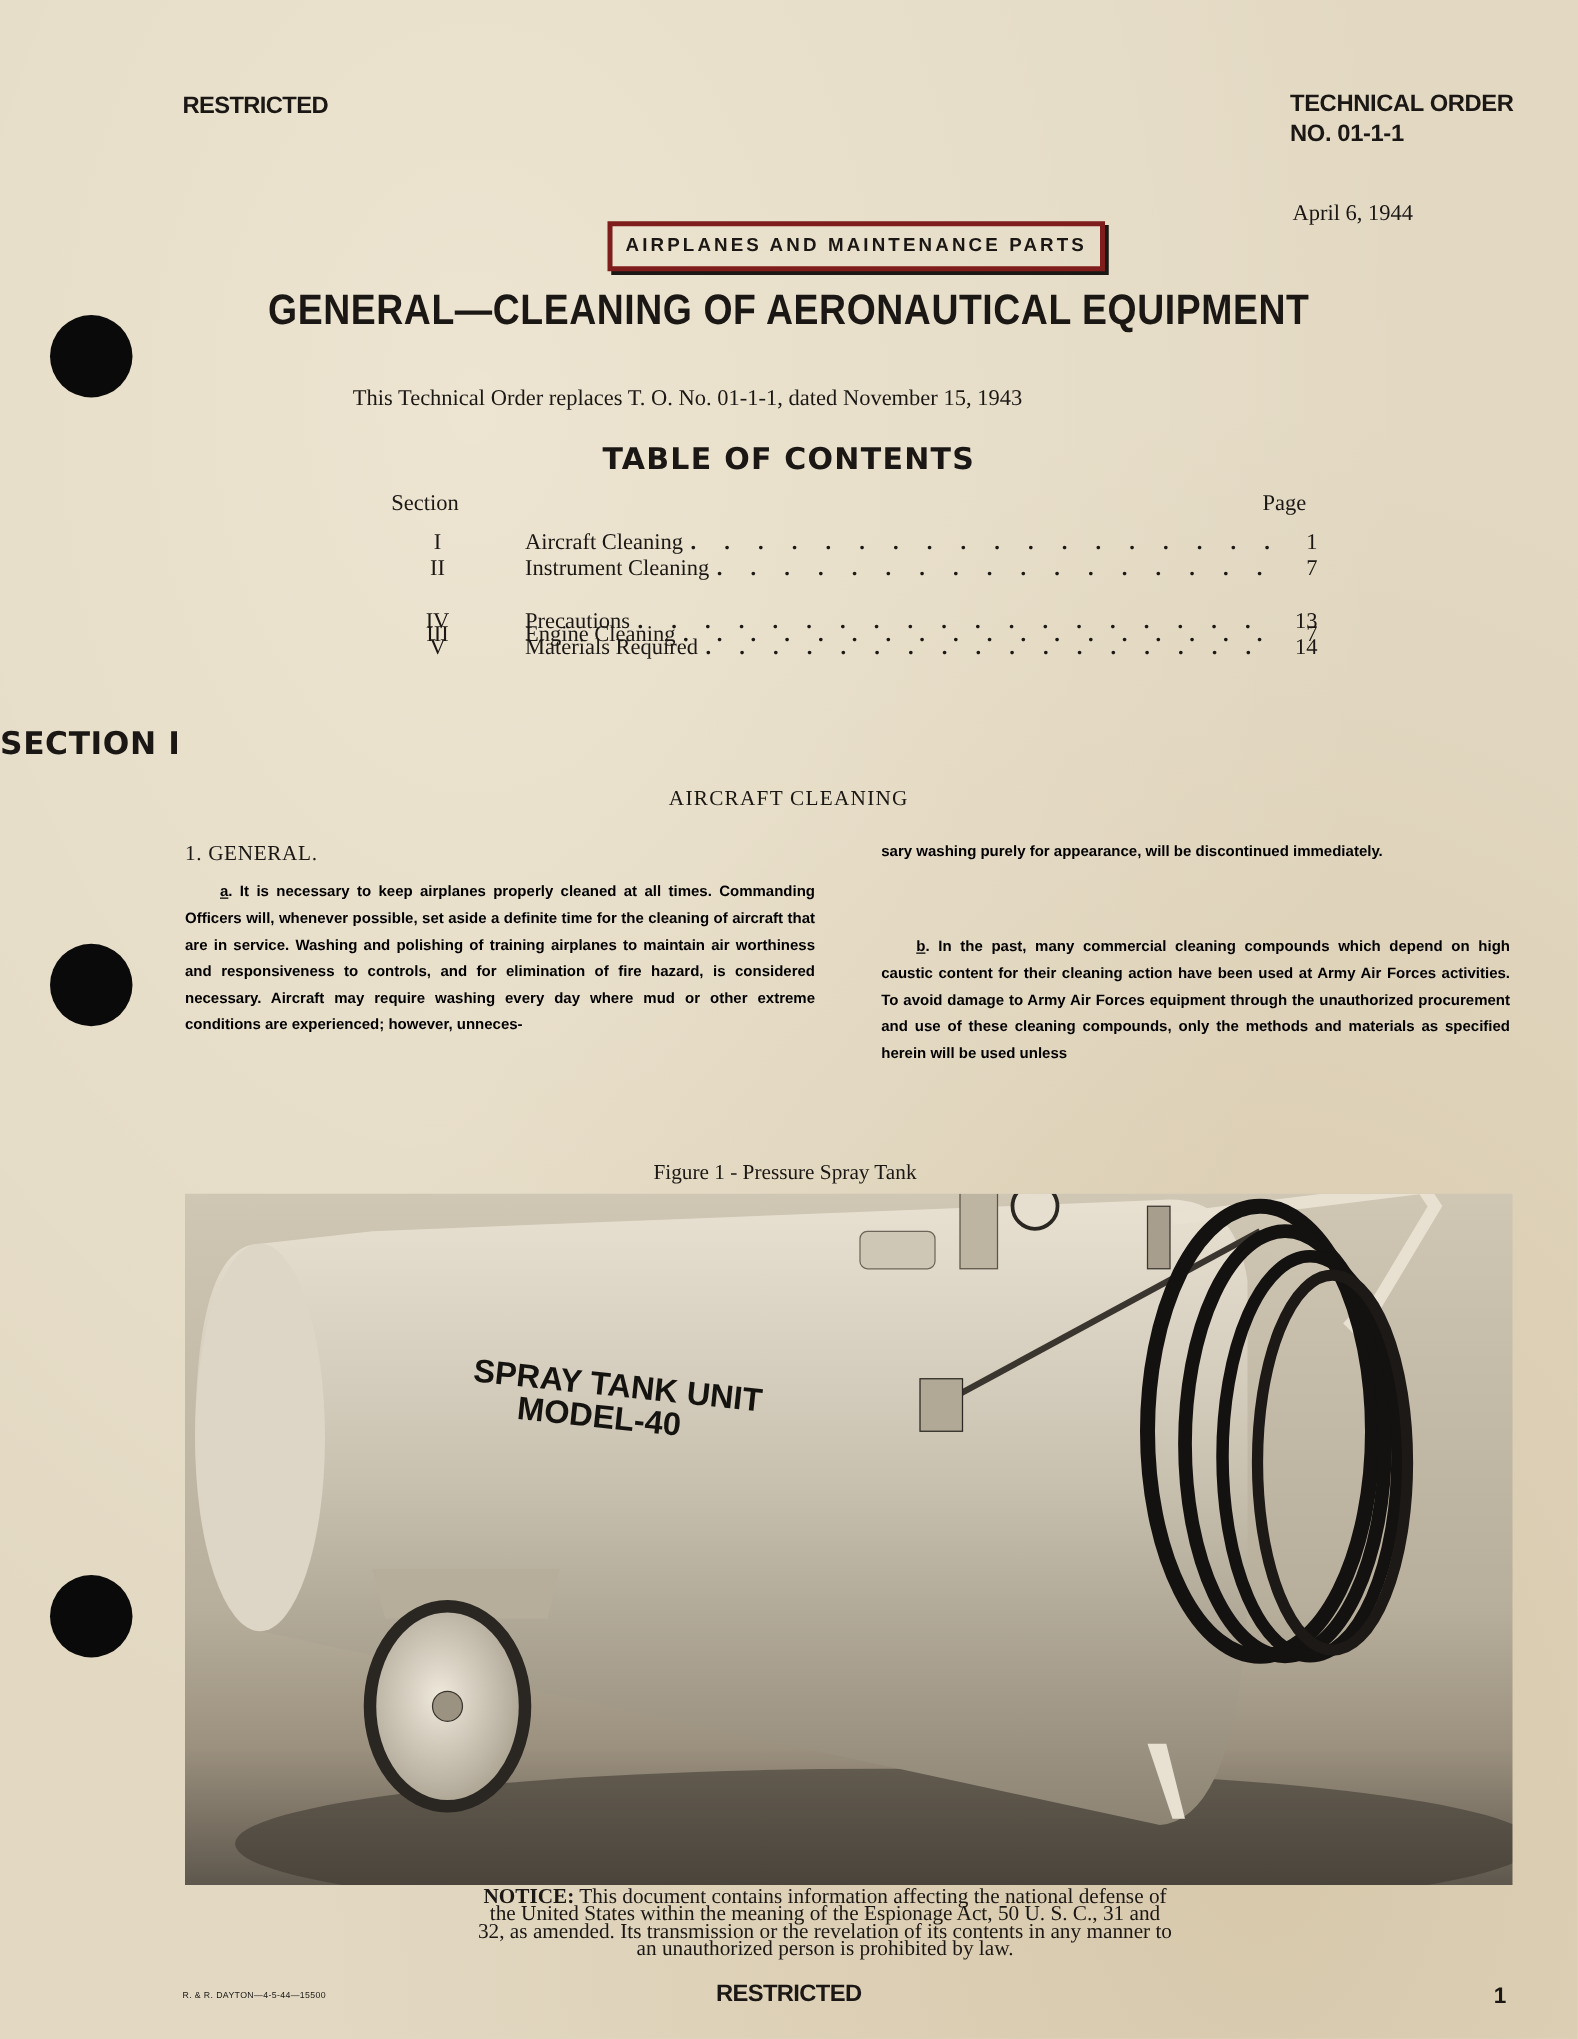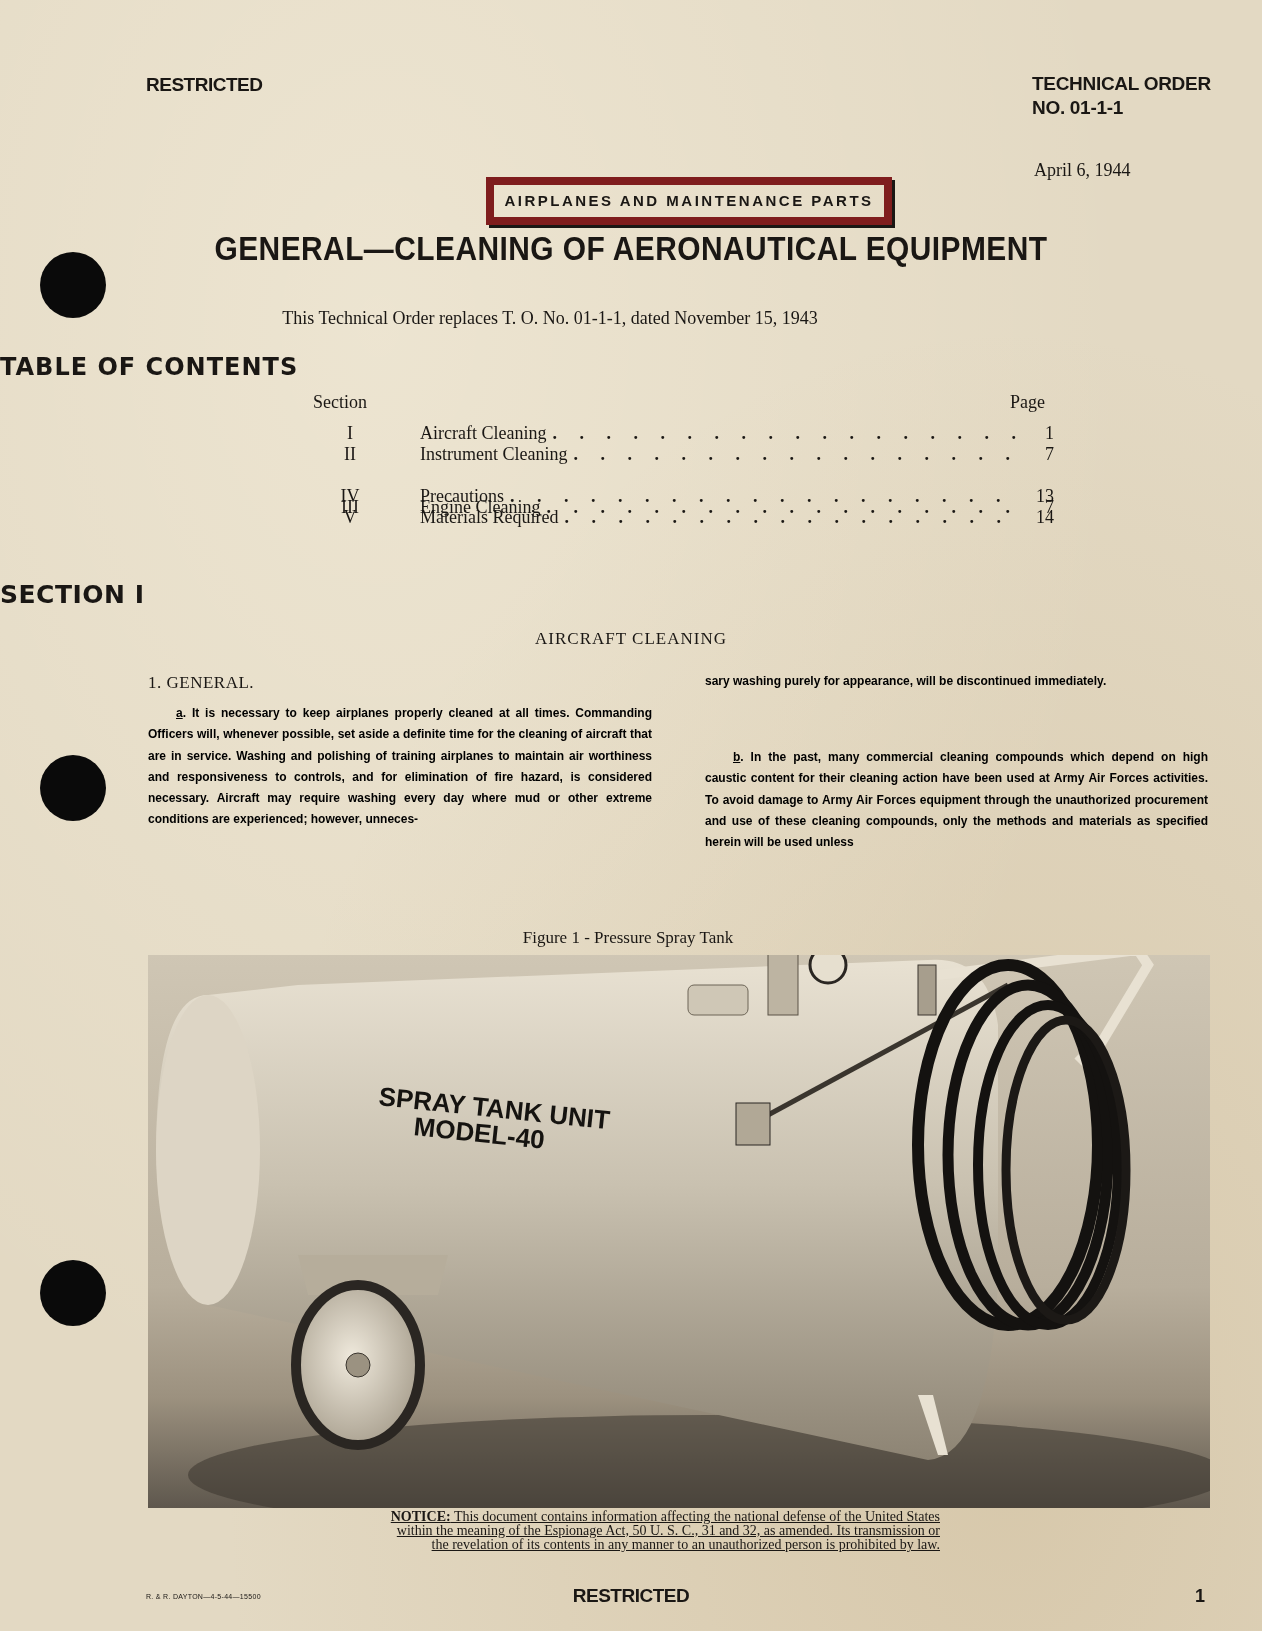--- a/index.html
+++ b/index.html
@@ -12,45 +12,45 @@
     color:#1a1714;
     font-family:"Liberation Serif", serif;
   }
   .abs { position:absolute; }
   .sans-bold { font-family:"Liberation Sans", sans-serif; font-weight:bold; }
   .hole { position:absolute; width:66px; height:66px; border-radius:50%; background:#0a0a0a; left:40px; }
   .hdr-left { left:146px; top:74px; font-size:19px; letter-spacing:-0.5px; }
   .hdr-center { left:440px; top:74px; width:460px; text-align:center; font-size:22px; line-height:28px; letter-spacing:-0.3px; }
   .hdr-right { left:1032px; top:72px; font-size:19px; line-height:24px; letter-spacing:-0.3px; }
   .date { left:1034px; top:160px; font-size:18px; }
-  .category-box { left:486px; top:177px; width:390px; height:32px; border:8px solid #7f1d1d; box-shadow:3px 3px 0 #1a1714;
+  .category-box { left:486px; top:177px; width:390px; height:32px; border:4px solid #7f1d1d; box-shadow:3px 3px 0 #1a1714;
     font-family:"Liberation Sans", sans-serif; font-weight:bold; font-size:15px; letter-spacing:2.5px; text-align:center; line-height:32px; }
   .doc-title { left:0; width:1262px; top:229px; text-align:center; font-size:34px; letter-spacing:0.5px; transform:scaleX(0.88); }
   .replaces { left:0; width:1100px; top:308px; text-align:center; font-size:18px; }
-  .toc-title { left:0; width:1262px; top:353px; text-align:left; font-size:24px; font-weight:900; font-family:"DejaVu Sans", sans-serif; letter-spacing:1px; }
+  .toc-title { left:0; width:1262px; top:353px; text-align:center; font-size:24px; font-weight:900; font-family:"DejaVu Sans", sans-serif; letter-spacing:1px; }
   .toc-head-left { left:313px; top:392px; font-size:18px; }
   .toc-head-right { left:1010px; top:392px; font-size:18px; }
   .toc-row { position:absolute; left:320px; width:734px; height:21px; font-size:18px; line-height:21px; display:flex; }
   .toc-num { width:60px; text-align:center; }
   .toc-label { margin-left:40px; white-space:nowrap; }
   .toc-dots { flex:1; overflow:hidden; white-space:nowrap; margin:0 8px 0 6px; letter-spacing:9px; font-weight:bold; }
   .toc-page { width:24px; text-align:right; }
   .section-title { left:0; width:1148px; top:580px; text-align:left; font-size:25px; font-weight:900; font-family:"DejaVu Sans", sans-serif; letter-spacing:0.5px; }
   .section-sub { left:0; width:1262px; top:629px; text-align:center; font-size:17px; letter-spacing:1px; }
   .para-head { left:148px; top:673px; font-size:17px; letter-spacing:0.5px; }
   .col { position:absolute; font-family:Liberation Sans, sans-serif; font-size:12px; line-height:21.3px; text-align:justify; font-weight:bold; color:#000000; }
   .col-left { left:148px; top:703px; width:504px; }
   .col-right-top { left:705px; top:671px; width:503px; }
   .col-right-b { left:705px; top:747px; width:503px; }
   .indent { display:inline-block; width:28px; }
   .u { text-decoration:underline; }
   .figure-caption { left:0; width:1256px; top:928px; text-align:center; font-size:17px; }
   .photo { left:148px; top:955px; width:1062px; height:553px; overflow:hidden;
     background:linear-gradient(180deg,#cfc6b4 0%,#b8ae9c 60%,#9c917f 80%,#5e574d 100%); }
-  .notice { left:380px; top:1510px; width:560px; font-size:14px; line-height:14px; text-align:right; font-family:"Liberation Serif", serif;text-decoration:underline; }
+  .notice { left:380px; top:1510px; width:560px; font-size:17px; line-height:14px; text-align:center; font-family:"Liberation Serif", serif; }
   .notice b { font-weight:bold; }
   .printer { left:146px; top:1593px; font-size:7px; font-family:"Liberation Sans", sans-serif; letter-spacing:0.3px; }
   .footer-restricted { left:0; width:1262px; top:1585px; text-align:center; font-size:19px; letter-spacing:-0.5px; }
   .page-num { left:1195px; top:1586px; font-size:18px; font-family:"Liberation Sans", sans-serif; font-weight:bold; }
 </style>
 </head>
 <body>
 
 <div class="hole" style="top:252px;"></div>
 <div class="hole" style="top:755px;"></div>

